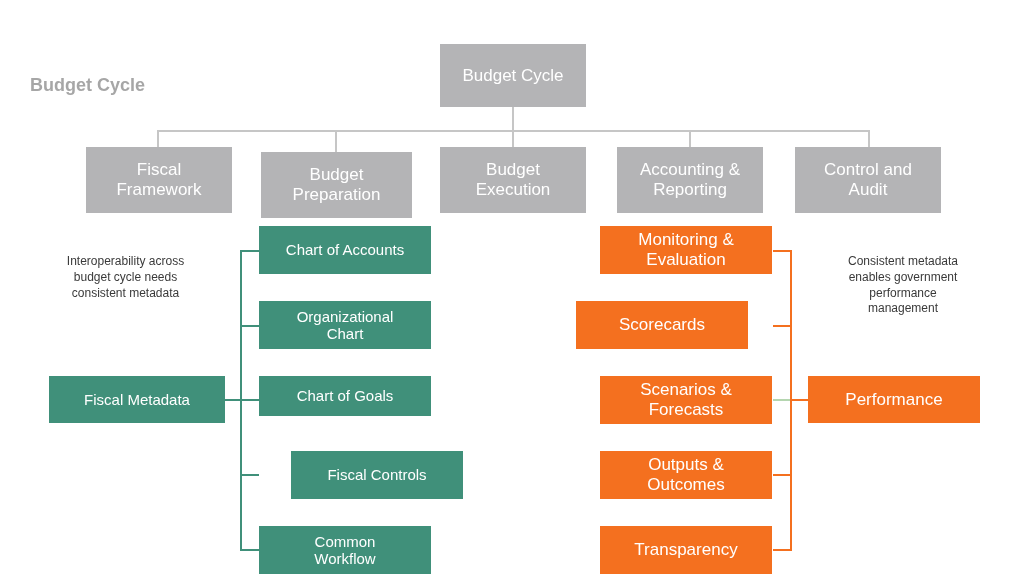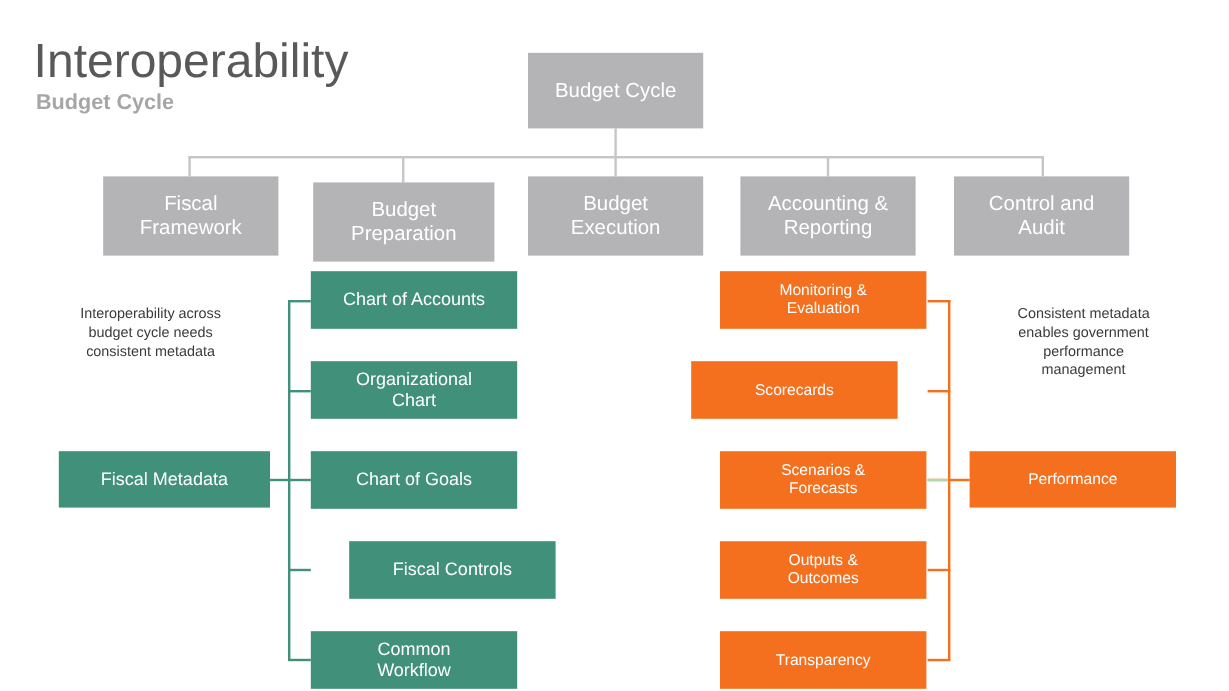--- a/index.html
+++ b/index.html
@@ -49,21 +49,21 @@
     justify-content: center;
     text-align: center;
     color: #ffffff;
     line-height: 1.15;
     box-sizing: border-box;
     padding: 2px 6px;
     white-space: pre-line;
   }
   .box.gray   { background: #b4b4b6; font-size: 17px; }
   .box.green  { background: #40907a; font-size: 15px; }
-  .box.orange { background: #f4701f; font-size: 13px; }
+  .box.orange { background: #f4701f; font-size: 17px; }
 
   
   .ln {
     position: absolute;
     background: #c6c6c6;
   }
   .ln.green  { background: #40907a; }
   .ln.orange { background: #f4701f; }
   .ln.lightgreen { background: #b5d6b0; }
 
@@ -75,21 +75,20 @@
     color: #3a3a3a;
     line-height: 1.32;
     white-space: pre-line;
   }
 </style>
 </head>
 <body>
 
 <div id="slide">
 
-  <div class="title">Interoperability</div>
   <div class="subtitle">Budget Cycle</div>
 
   <div class="box gray" style="left:440px; top:44px; width:146px; height:63px;">
     <span>Budget Cycle</span>
   </div>
 
   <div class="ln" style="left:512px; top:107px; width:2px; height:24px;"></div>
   <div class="ln" style="left:157px; top:130px; width:713px; height:2px;"></div>
   <div class="ln" style="left:157px; top:130px; width:2px; height:17px;"></div>
   <div class="ln" style="left:335px; top:130px; width:2px; height:22px;"></div>
@@ -136,21 +135,21 @@
 budget cycle needs
 consistent metadata</div>
 
   <div class="box green" style="left:259px; top:226px; width:172px; height:48px;">
     <span>Chart of Accounts</span>
   </div>
   <div class="box green" style="left:259px; top:301px; width:172px; height:48px;">
     <span>Organizational
 Chart</span>
   </div>
-  <div class="box green" style="left:259px; top:376px; width:172px; height:48px;">
+  <div class="box green" style="left:259px; top:376px; width:172px; height:40px;">
     <span>Chart of Goals</span>
   </div>
   <div class="box green" style="left:259px; top:451px; width:172px; height:48px;margin-left:32px;">
     <span>Fiscal Controls</span>
   </div>
   <div class="box green" style="left:259px; top:526px; width:172px; height:48px;">
     <span>Common
 Workflow</span>
   </div>
 

